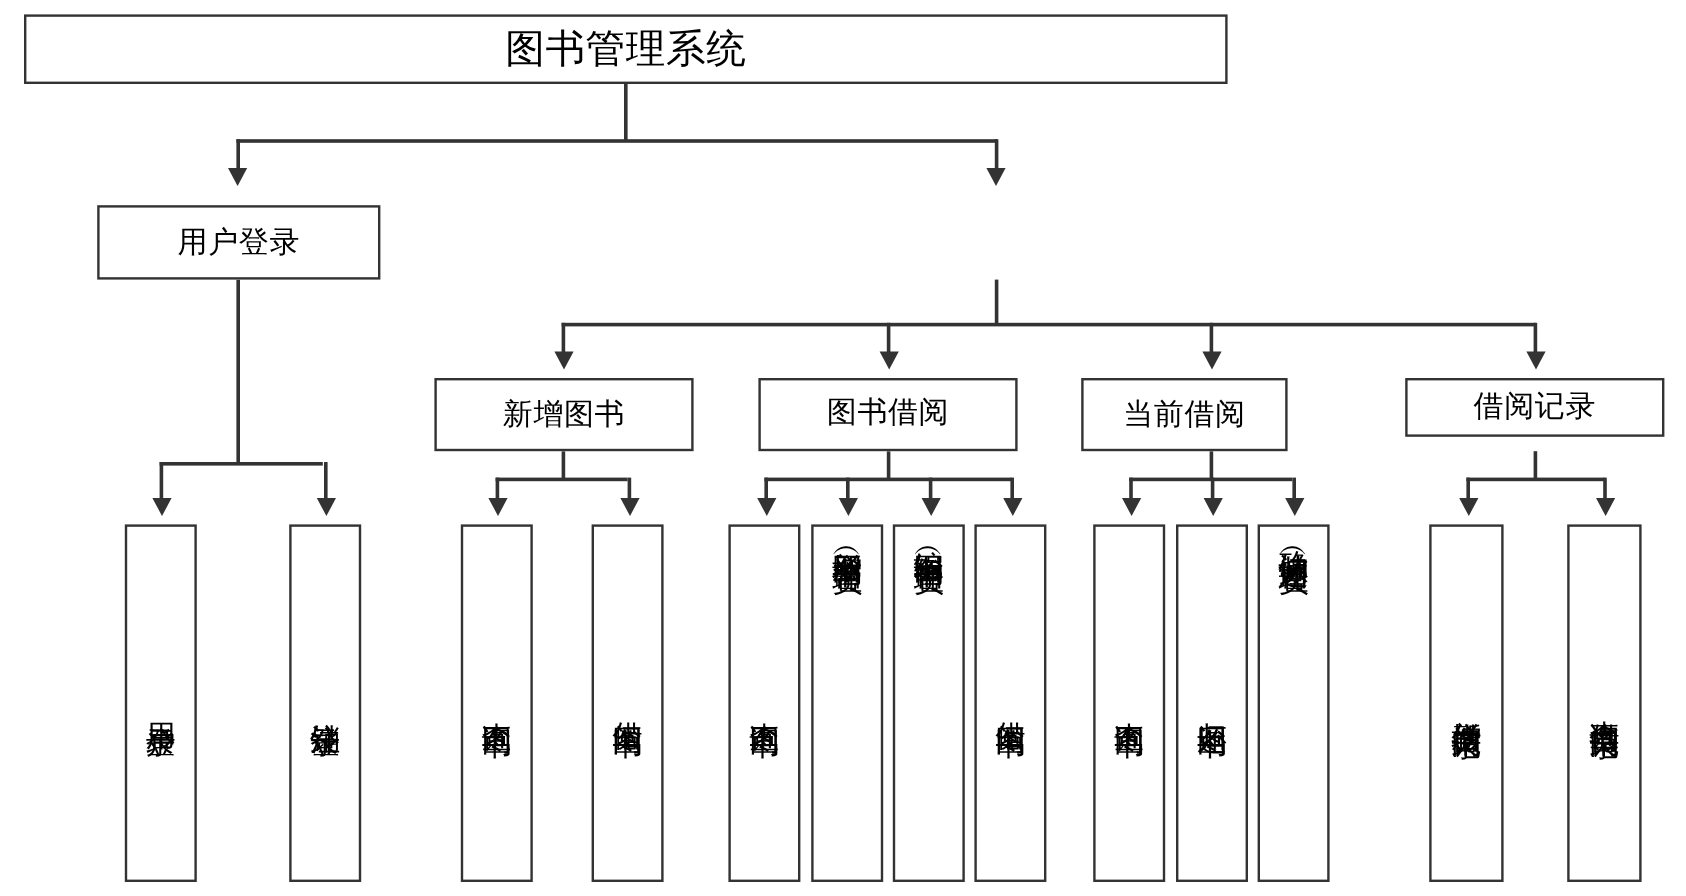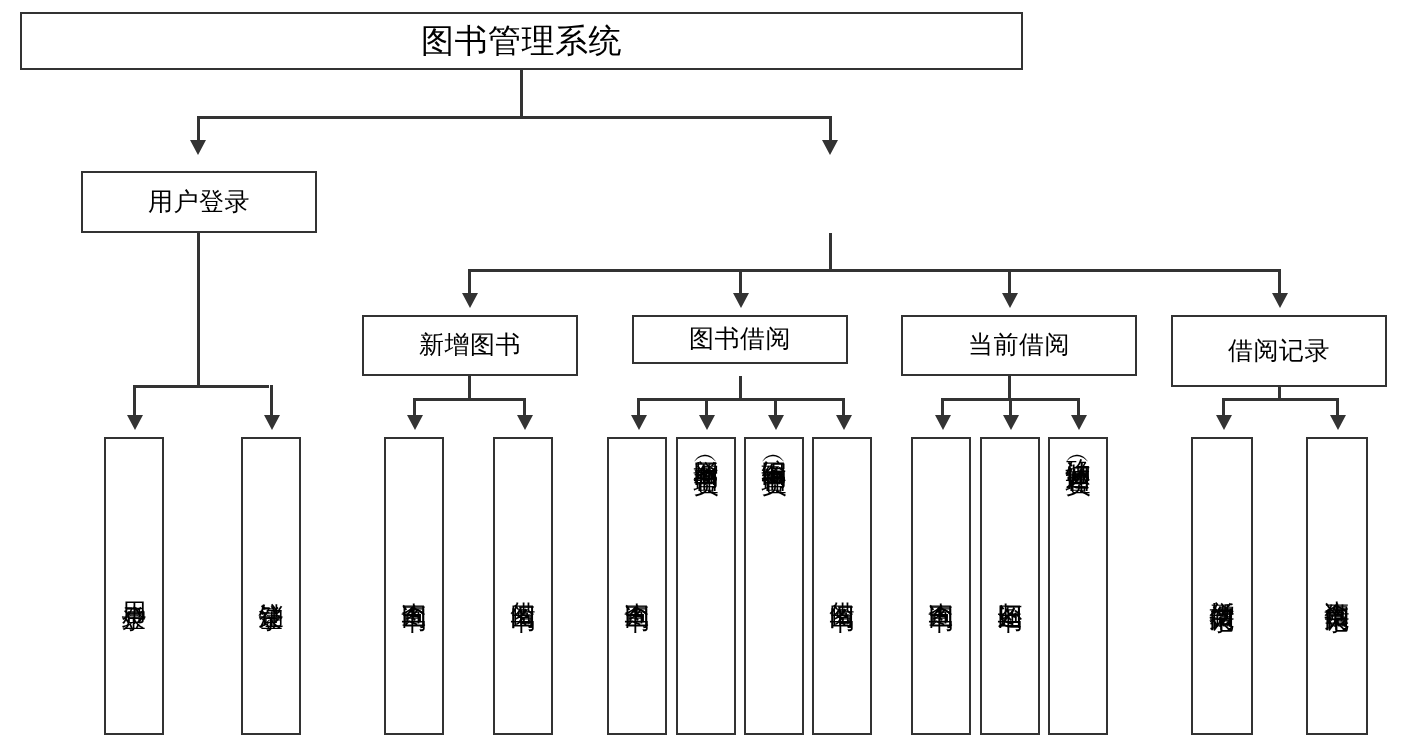--- a/index.html
+++ b/index.html
@@ -130,27 +130,27 @@
   <div class="line vline" style="left:739px; top:269px; height:26px;"></div>
   <div class="arrow" style="left:733px; top:293px;"></div>
   <div class="line vline" style="left:1008px; top:269px; height:26px;"></div>
   <div class="arrow" style="left:1002px; top:293px;"></div>
   <div class="line vline" style="left:1278px; top:269px; height:26px;"></div>
   <div class="arrow" style="left:1272px; top:293px;"></div>
 
   <div class="node horiz" style="left:362px; top:315px; width:216px; height:61px;">
     <span class="node-label">新增图书</span>
   </div>
-  <div class="node horiz" style="left:632px; top:315px; width:216px; height:49px;font-family:Liberation Serif, serif;">
+  <div class="node horiz" style="left:632px; top:315px; width:216px; height:61px;font-family:Liberation Serif, serif;">
     <span class="node-label">图书借阅</span>
   </div>
-  <div class="node horiz" style="left:901px; top:315px; width:236px; height:61px;">
+  <div class="node horiz" style="left:901px; top:315px; width:172px; height:61px;">
     <span class="node-label">当前借阅</span>
   </div>
-  <div class="node horiz" style="left:1171px; top:315px; width:216px; height:72px;">
+  <div class="node horiz" style="left:1171px; top:315px; width:216px; height:49px;">
     <span class="node-label">借阅记录</span>
   </div>
 
   <div class="line vline" style="left:468px; top:376px; height:24px;"></div>
   <div class="line hline" style="left:413px; top:398px; width:110px;"></div>
   <div class="line vline" style="left:413px; top:398px; height:19px;"></div>
   <div class="arrow" style="left:407px; top:415px;"></div>
   <div class="line vline" style="left:523px; top:398px; height:19px;"></div>
   <div class="arrow" style="left:517px; top:415px;"></div>
 

